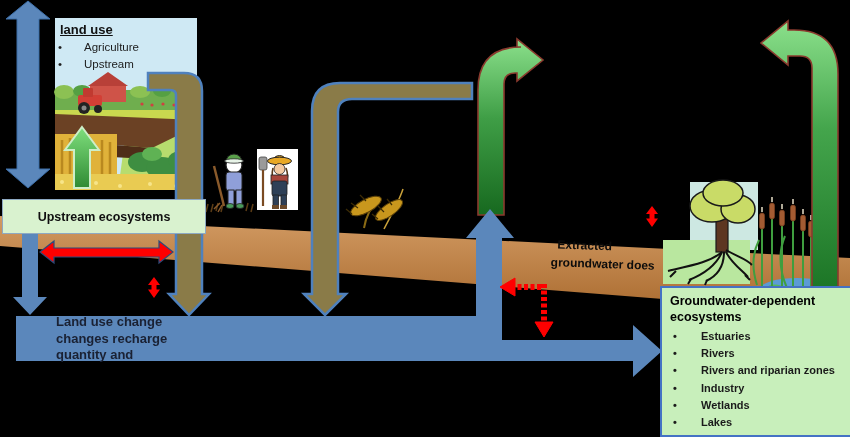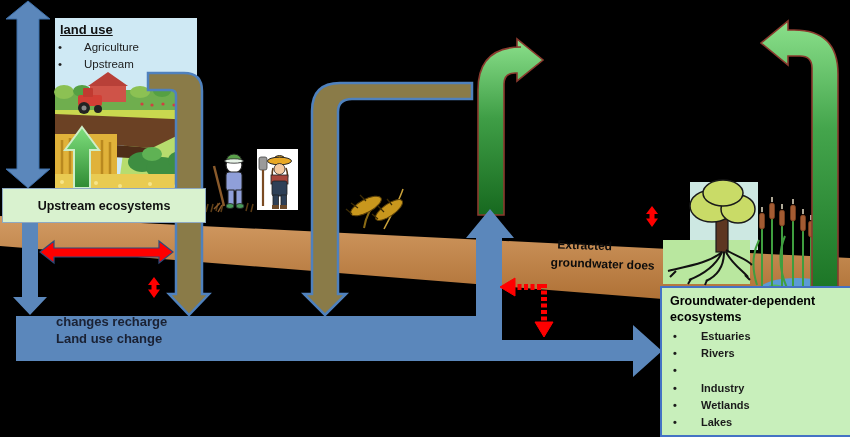--- a/index.html
+++ b/index.html
@@ -6,21 +6,21 @@
   #canvas{position:relative;width:850px;height:437px;background:#000;overflow:hidden;
           font-family:"Liberation Sans",sans-serif;}
   #artwork{position:absolute;left:0;top:0;}
   .txt{position:absolute;color:#000;}
   
   .lu-title{left:60px;top:22px;font-size:13px;font-weight:bold;text-decoration:underline;color:#111;}
   .lu-list{left:58px;top:39px;font-size:11.5px;color:#1c1c1c;}
   .lu-row{display:flex;height:17px;line-height:17px;}
   .lu-row .dot{width:26px;}
   
-  .up-box{left:2px;top:188px;width:202px;height:33px;background:#d9f2cf;border:1.5px solid #8ea9c2;
+  .up-box{left:2px;top:199px;width:202px;height:33px;background:#d9f2cf;border:1.5px solid #8ea9c2;
           display:flex;align-items:center;justify-content:center;font-size:12.5px;font-weight:bold;color:#101010;}
   
   .aq-text{left:56px;top:314px;font-size:13px;font-weight:bold;line-height:16.5px;color:#1a2133;}
   
   .ex-text{left:551px;top:238px;font-size:12px;font-weight:bold;line-height:17.5px;color:#0c0c0c;transform:rotate(2deg);}
   .ex-text .l1{margin-left:6px;}
   
   .gde-box{left:660px;top:286px;width:184px;height:142px;background:#c8efbb;border:2px solid #4472c4;
            padding:5px 2px 0 6px;color:#000;}
   .gde-title{font-size:12.5px;font-weight:bold;line-height:16px;margin-left:2px;}
@@ -218,22 +218,23 @@
     <span class="dot">•</span>
     <span>Upstream</span>
   </div>
 </div>
 
 <div class="txt up-box">
   <span>Upstream ecosystems</span>
 </div>
 
 <div class="txt aq-text">
+  <div>Land use change</div>
   <div>changes recharge</div>
-  <div>Land use change</div>
+  <div>quantity and</div>
 </div>
 
 <div class="txt ex-text">
   <div class="l1">Extracted</div>
   <div>groundwater does</div>
 </div>
 
 <div class="txt gde-box">
   <div class="gde-title">
     <div>Groundwater-dependent</div>
@@ -243,20 +244,21 @@
     <div class="gde-row">
       <span class="dot">•</span>
       <span>Estuaries</span>
     </div>
     <div class="gde-row">
       <span class="dot">•</span>
       <span>Rivers</span>
     </div>
     <div class="gde-row">
       <span class="dot">•</span>
+      <span>Rivers and riparian zones</span>
     </div>
     <div class="gde-row">
       <span class="dot">•</span>
       <span>Industry</span>
     </div>
     <div class="gde-row">
       <span class="dot">•</span>
       <span>Wetlands</span>
     </div>
     <div class="gde-row">

